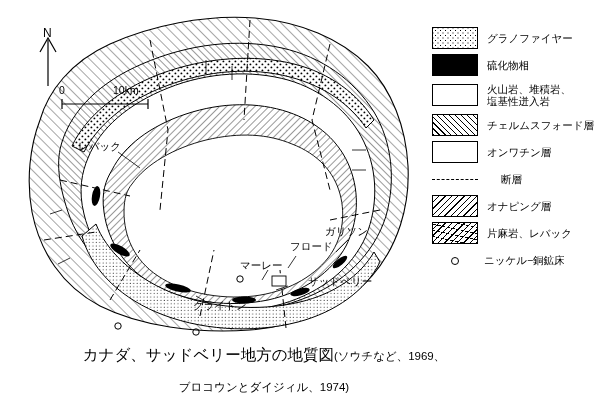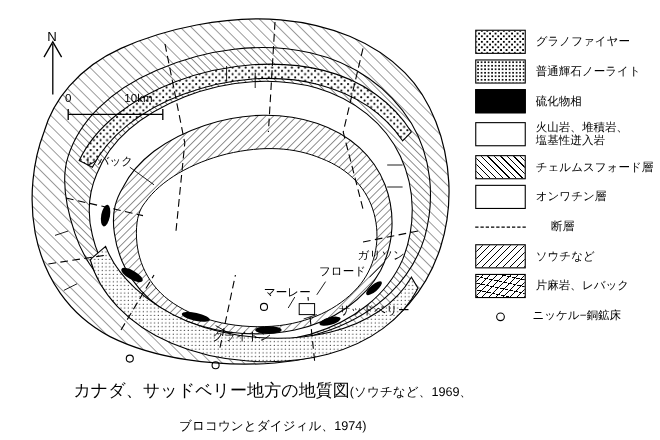--- a/index.html
+++ b/index.html
@@ -29,21 +29,21 @@
   .sw-gneiss{background-color:#ffffff;
     background-image:repeating-linear-gradient(-45deg,#000 0 0.9px,transparent 0.9px 4.5px),
       repeating-linear-gradient(12deg,#000 0 0.7px,transparent 0.7px 6px);}
 
   .sw-fault{flex:0 0 46px;width:46px;height:22px;position:relative;}
   .sw-fault:before{content:"";position:absolute;left:0;top:10.5px;width:46px;height:0;
     border-top:1.3px dashed #000;}
   .sw-ore{flex:0 0 46px;width:46px;height:22px;position:relative;}
   .sw-ore:before{content:"";position:absolute;left:19px;top:8px;width:6px;height:6px;border:1px solid #000;border-radius:50%;}
 
-  .caption{position:absolute;left:0;top:345px;width:496px;text-align:center;}
+  .caption{position:absolute;left:16px;top:345px;width:496px;text-align:center;}
   .cap-line{font-size:14px;color:#000;}
   .cap-main{font-size:15.5px;}
   .cap-sub{font-size:11.5px;}
 
   .mlabel{position:absolute;font-size:10.5px;color:#000;white-space:nowrap;text-align:center;}
   .scale-txt{position:absolute;font-size:10.5px;color:#000;}
   .n-txt{position:absolute;font-size:12px;color:#000;}
 </style>
 </head>
 <body>
@@ -169,24 +169,20 @@
     <div class="mlabel" style="left:308px;top:275px;">サッドベリー</div>
     <div class="mlabel" style="left:193px;top:299px;">クライトン</div>
   </div>
 
   <div class="legend-area">
     <div class="legend-row">
       <div class="swatch sw-granophyre"></div>
       <div class="lg-label">グラノファイヤー</div>
     </div>
     <div class="legend-row">
-      <div class="swatch sw-norite"></div>
-      <div class="lg-label">普通輝石ノーライト</div>
-    </div>
-    <div class="legend-row">
       <div class="swatch sw-sulfide"></div>
       <div class="lg-label">硫化物相</div>
     </div>
     <div class="legend-row" style="min-height:30px;">
       <div class="swatch sw-volcanic"></div>
       <div class="lg-label">火山岩、堆積岩、
 塩基性迸入岩</div>
     </div>
     <div class="legend-row">
       <div class="swatch sw-chelms"></div>
@@ -195,21 +191,21 @@
     <div class="legend-row">
       <div class="swatch sw-onwatin"></div>
       <div class="lg-label">オンワチン層</div>
     </div>
     <div class="legend-row">
       <div class="sw-fault"></div>
       <div class="lg-label" style="margin-left:23px;">断層</div>
     </div>
     <div class="legend-row">
       <div class="swatch sw-onaping"></div>
-      <div class="lg-label">ソウチなど</div>
+      <div class="lg-label">オナピング層</div>
     </div>
     <div class="legend-row">
       <div class="swatch sw-gneiss"></div>
       <div class="lg-label">片麻岩、レバック</div>
     </div>
     <div class="legend-row">
       <div class="sw-ore"></div>
       <div class="lg-label" style="margin-left:6px;">ニッケル−銅鉱床</div>
     </div>
   </div>

